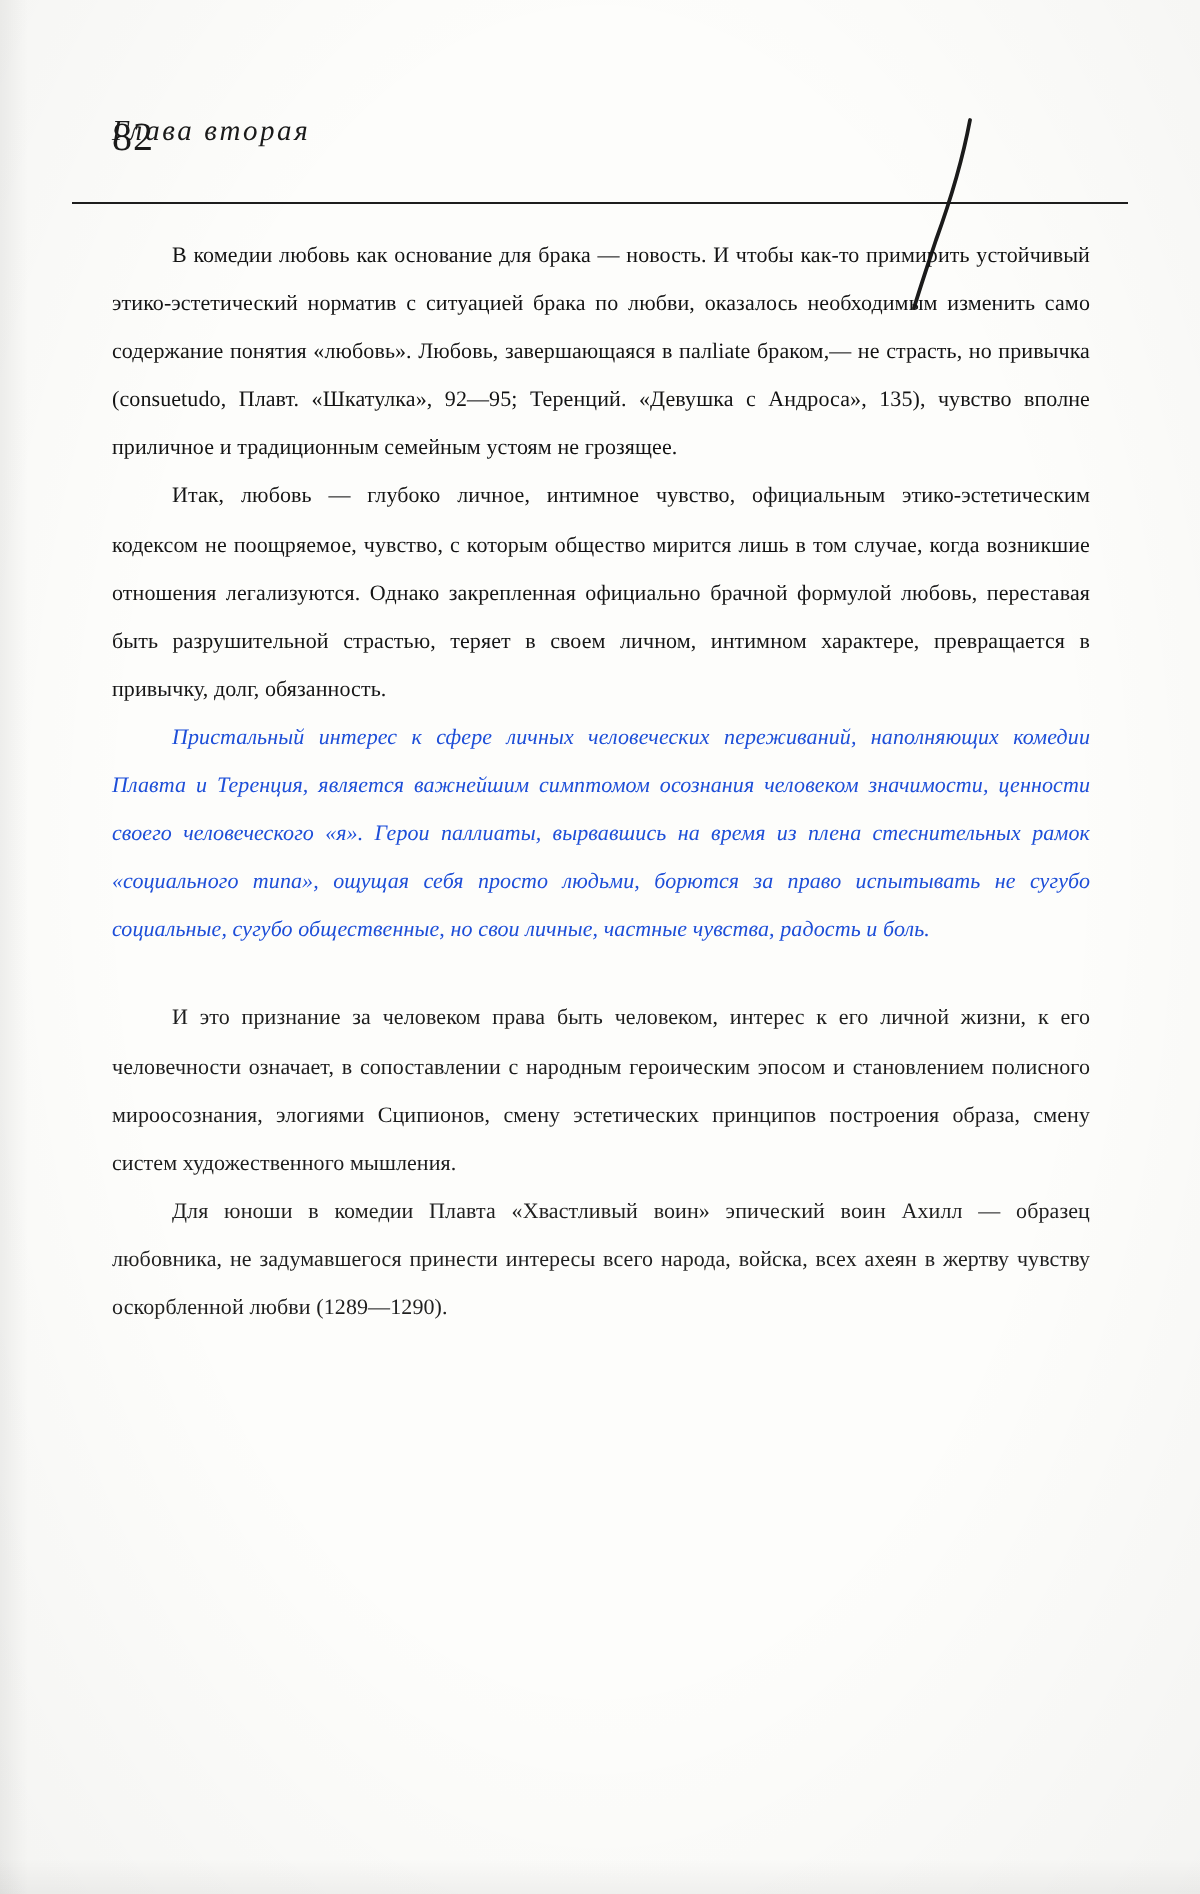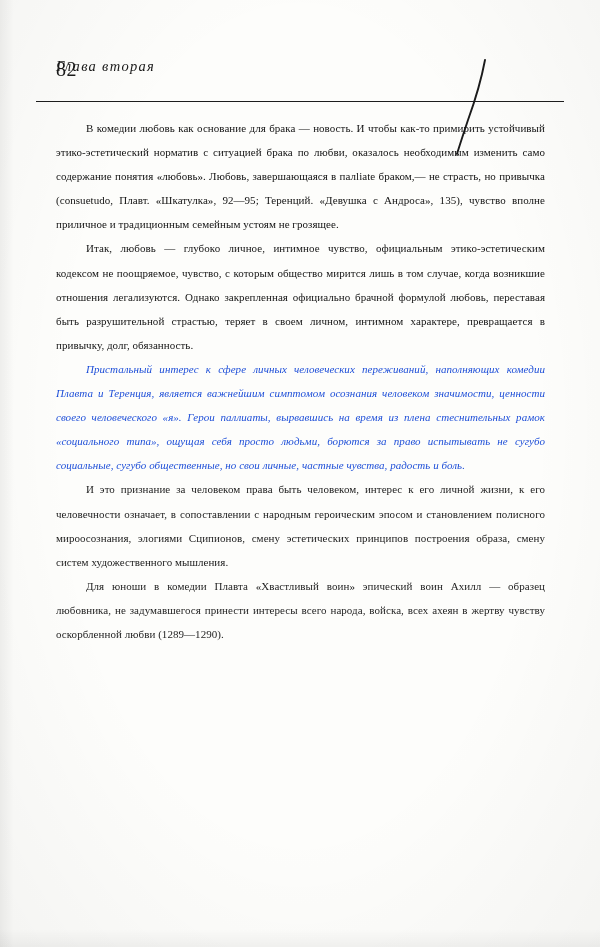--- a/index.html
+++ b/index.html
@@ -77,21 +77,21 @@
     letter-spacing: 0.05px;
   }
   .body-text p {
     margin: 0;
     text-indent: 30px;
   }
   
   .body-text p:nth-child(1) { color: #131313; }
   .body-text p:nth-child(2) { color: #151515; }
   .body-text p:nth-child(3) { color: #1d4ed8; font-style: italic; }
-  .body-text p:nth-child(4) { color: #1c1c1c; }
+  .body-text p:nth-child(4) { color: #1c1c1c; margin-top: 20px; }
   .body-text p:nth-child(5) { color: #1f1f1f; }
   .body-text p:nth-child(6) { color: #171717; }
 
   
   .pen-mark {
     position: absolute;
     top: 58px;
     left: 452px;
     width: 40px;
     height: 100px;

